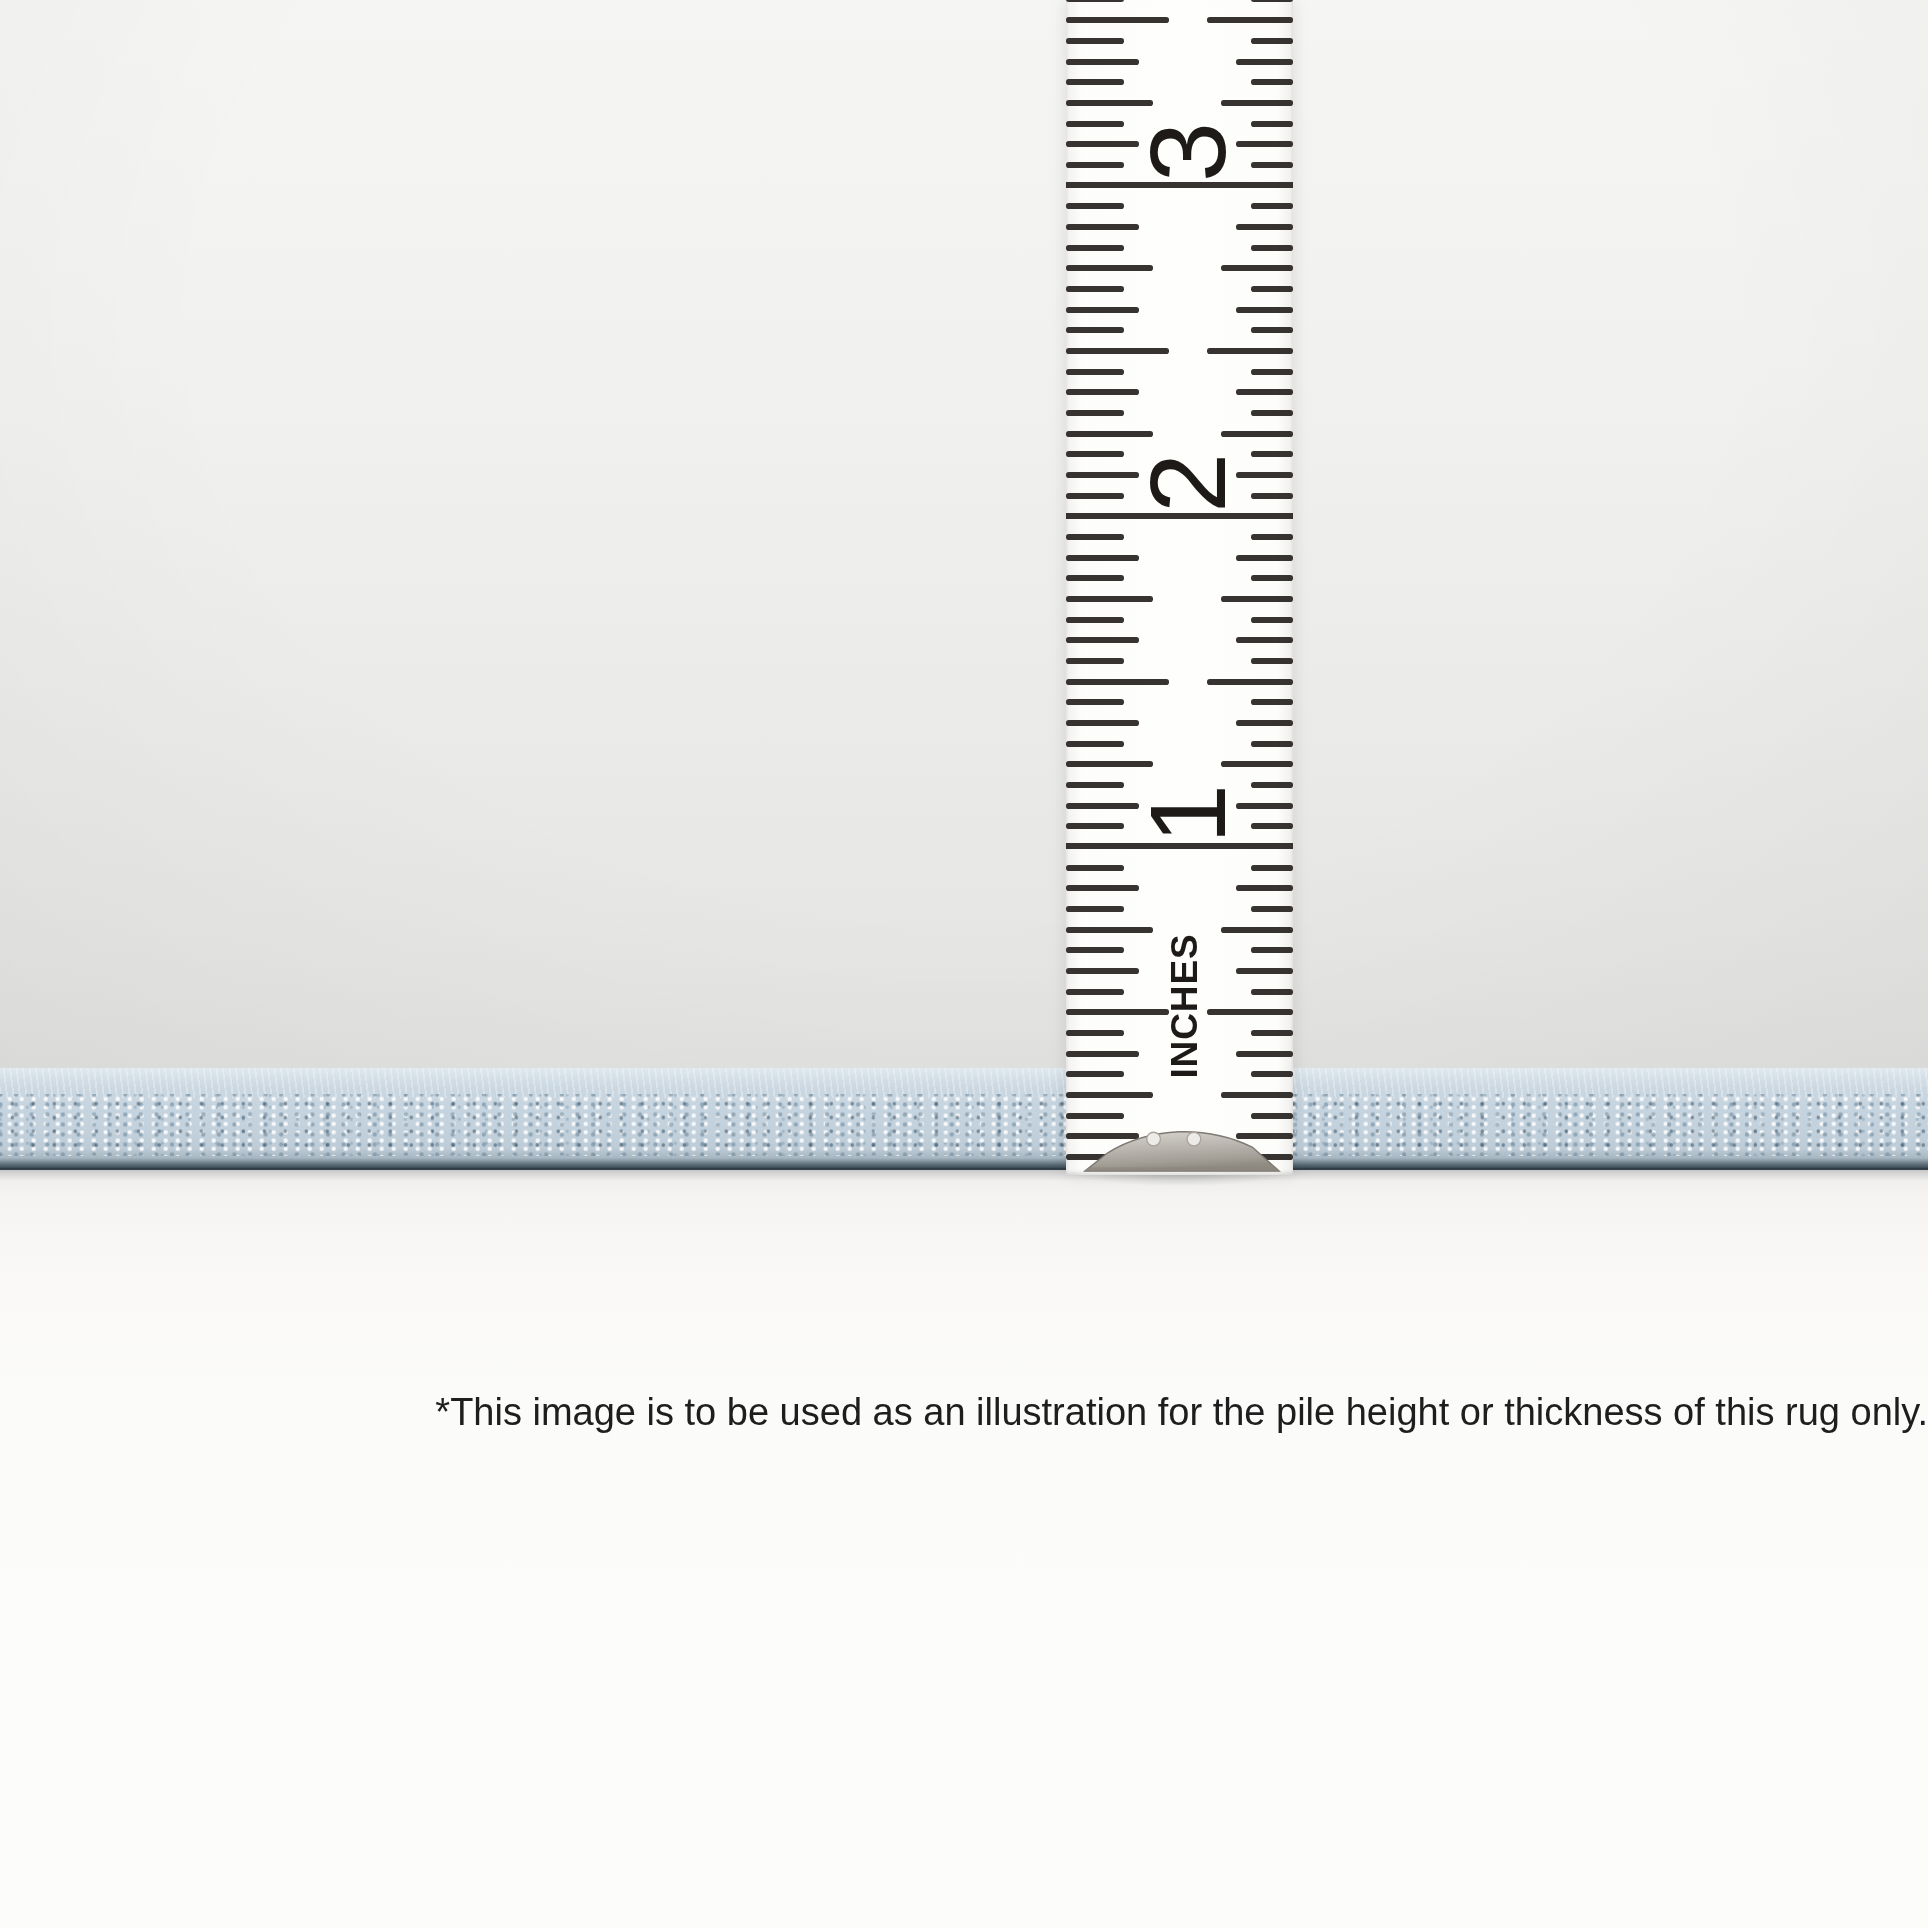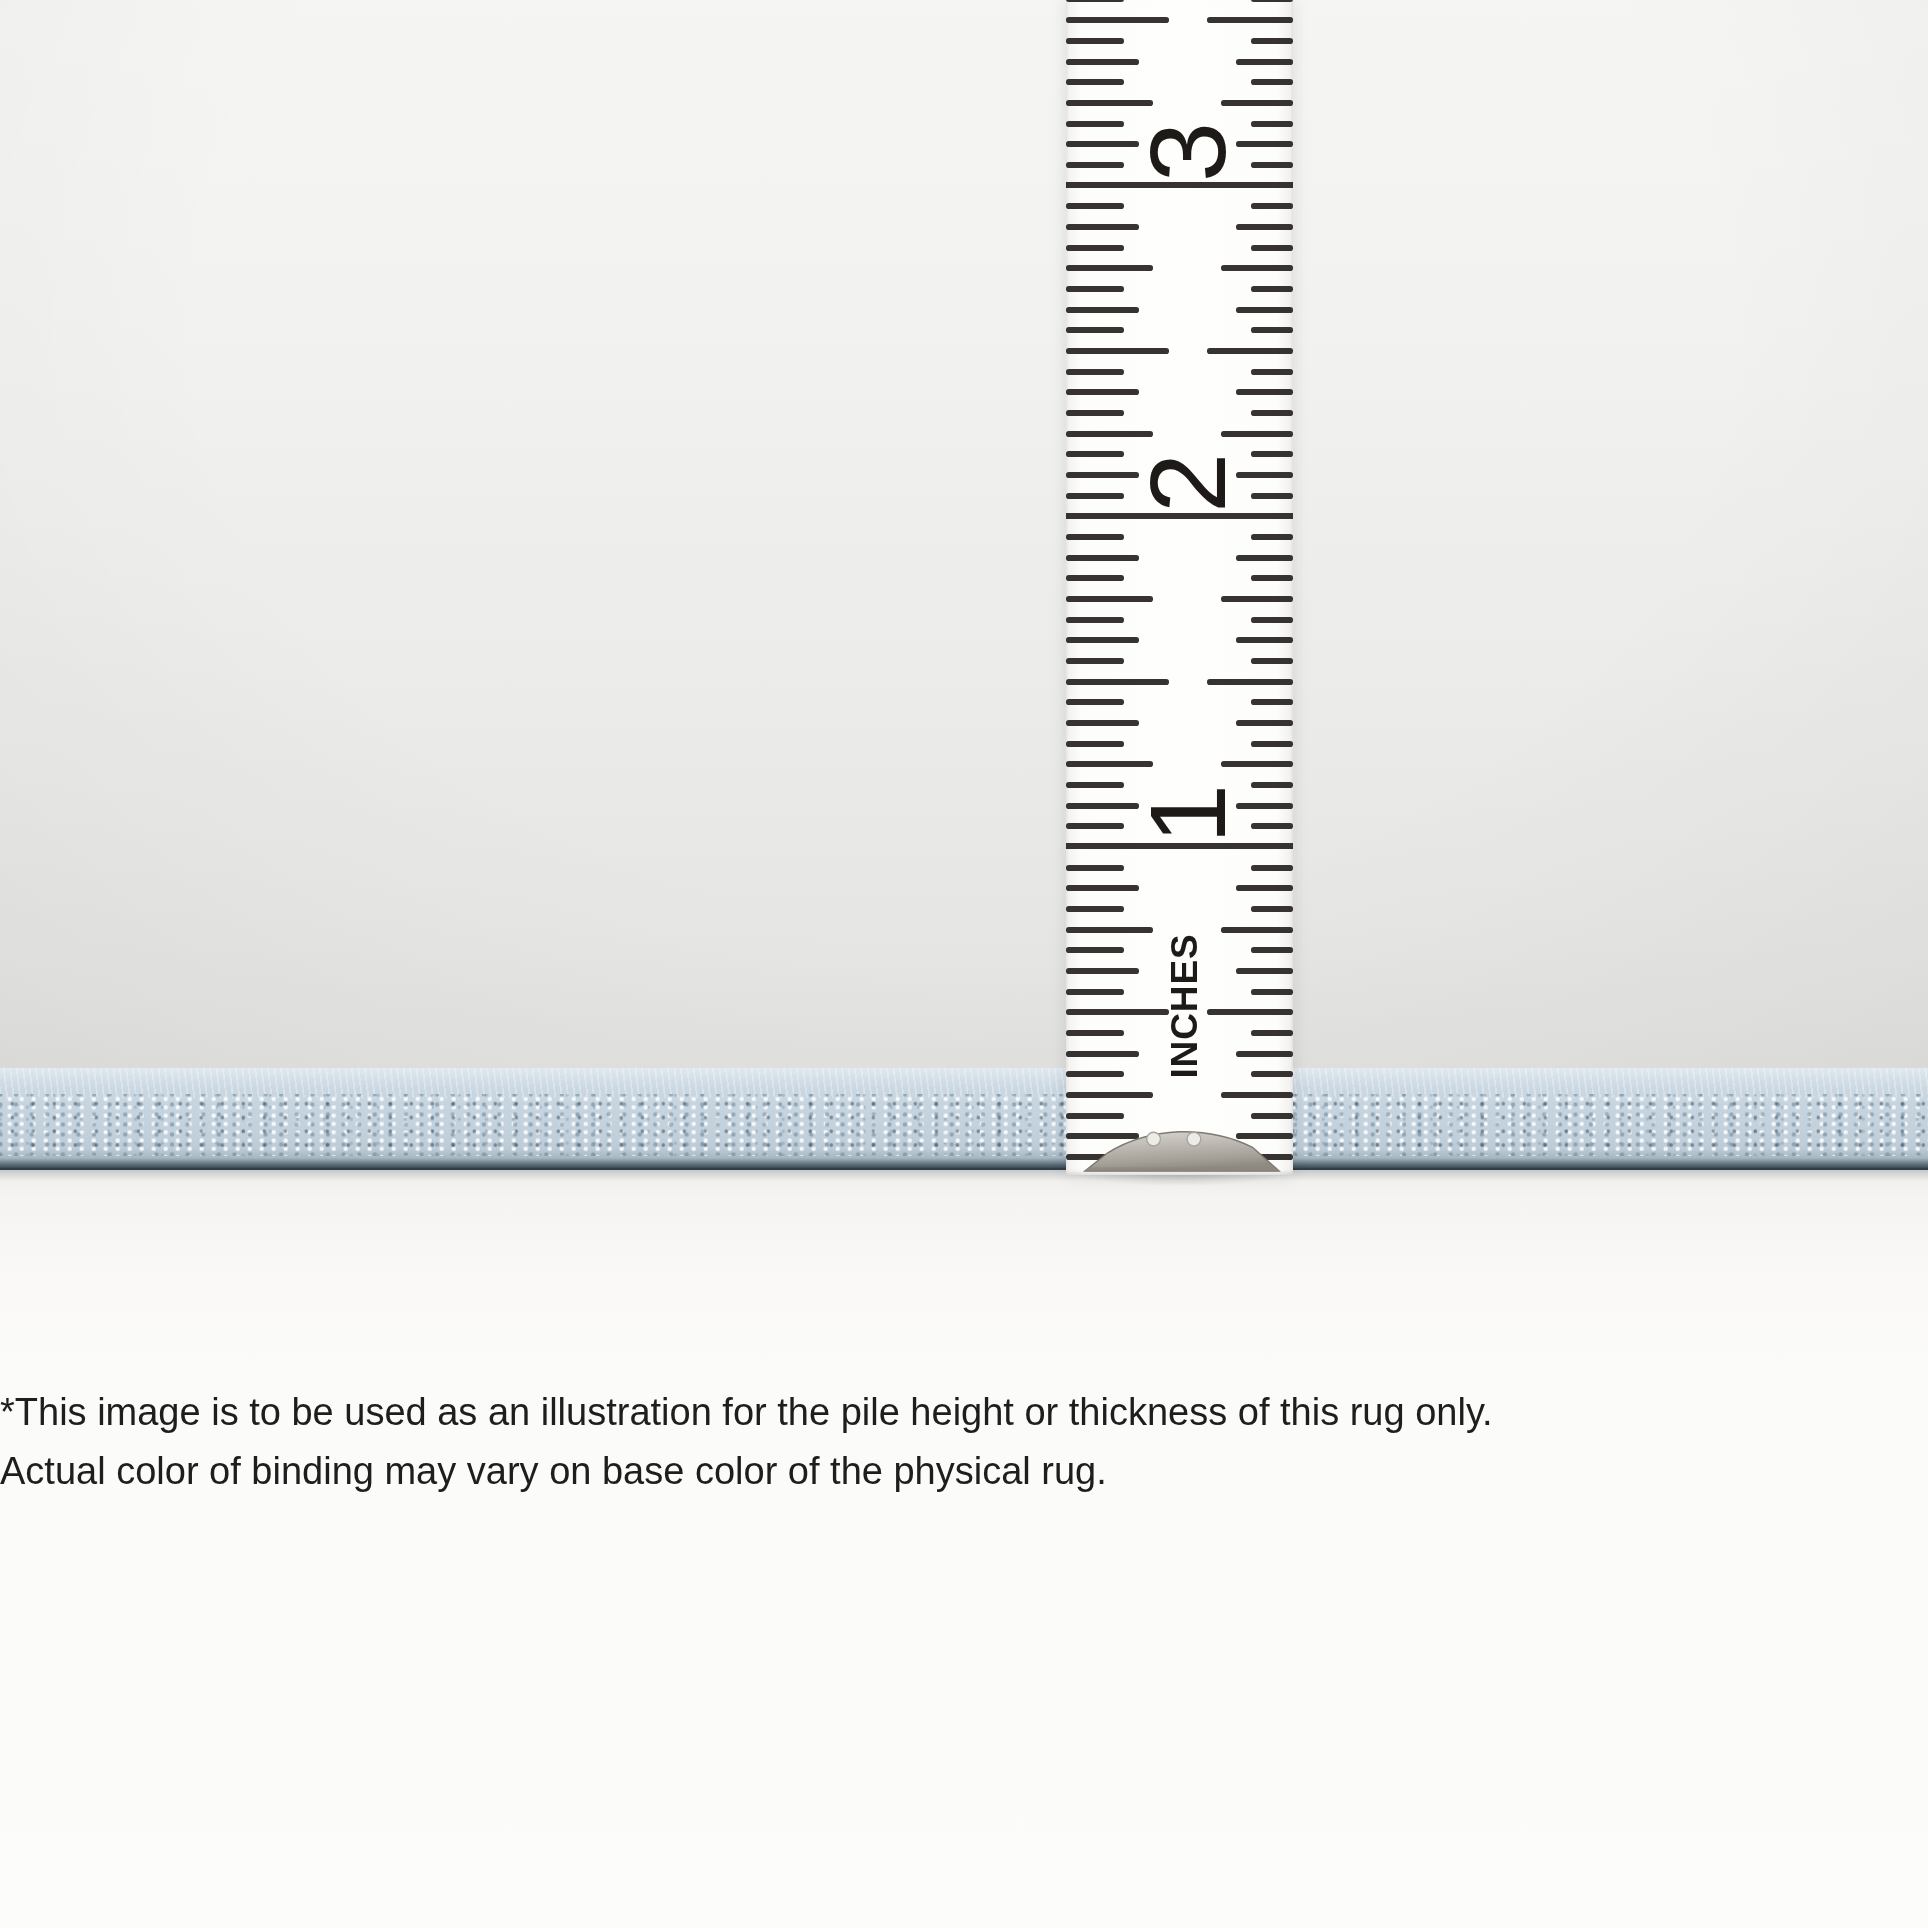--- a/index.html
+++ b/index.html
@@ -81,21 +81,21 @@
     position:absolute;left:119px;top:1006px;
     transform:translate(-50%,-50%) rotate(-90deg);
     font-family:"Liberation Sans",sans-serif;
     font-size:37px;font-weight:700;letter-spacing:0.9px;color:#1d1a18;
   }
   .end-clip{position:absolute;left:15.6px;bottom:1.8px;width:200px;height:44px;}
 
   
   .disclaimer{
     position:absolute;left:0;top:1383px;width:1928px;
-    text-align:left;color:#1e1e1e;
+    text-align:right;color:#1e1e1e;
     font-size:38px;line-height:1.55;font-weight:400;
     font-family:"Liberation Sans",sans-serif;
   }
   .disclaimer p{margin:0;}
 </style>
 </head>
 <body>
 
 <div class="stage">
 
@@ -245,17 +245,16 @@
       </defs>
       <path d="M3,46 L215,46 L186,20 Q150,2 106,3 Q62,5 28,26 Z" fill="url(#clipGrad)" stroke="#7d7871" stroke-width="1.5"></path>
       <path d="M3,46 L215,46 L212,42 L7,42 Z" fill="#8a857d" opacity="0.6"></path>
       <circle cx="78" cy="11" r="7.5" fill="#edebe7" stroke="#aaa59d" stroke-width="1.5"></circle>
       <circle cx="122" cy="11" r="7.5" fill="#edebe7" stroke="#aaa59d" stroke-width="1.5"></circle>
     </svg>
   </div>
 
   <div class="disclaimer">
     <p>*This image is to be used as an illustration for the pile height or thickness of this rug only.</p>
-    <p>Actual color of binding may vary on base color of the physical rug.</p>
   </div>
 
 </div>
 
 
 </body></html>

